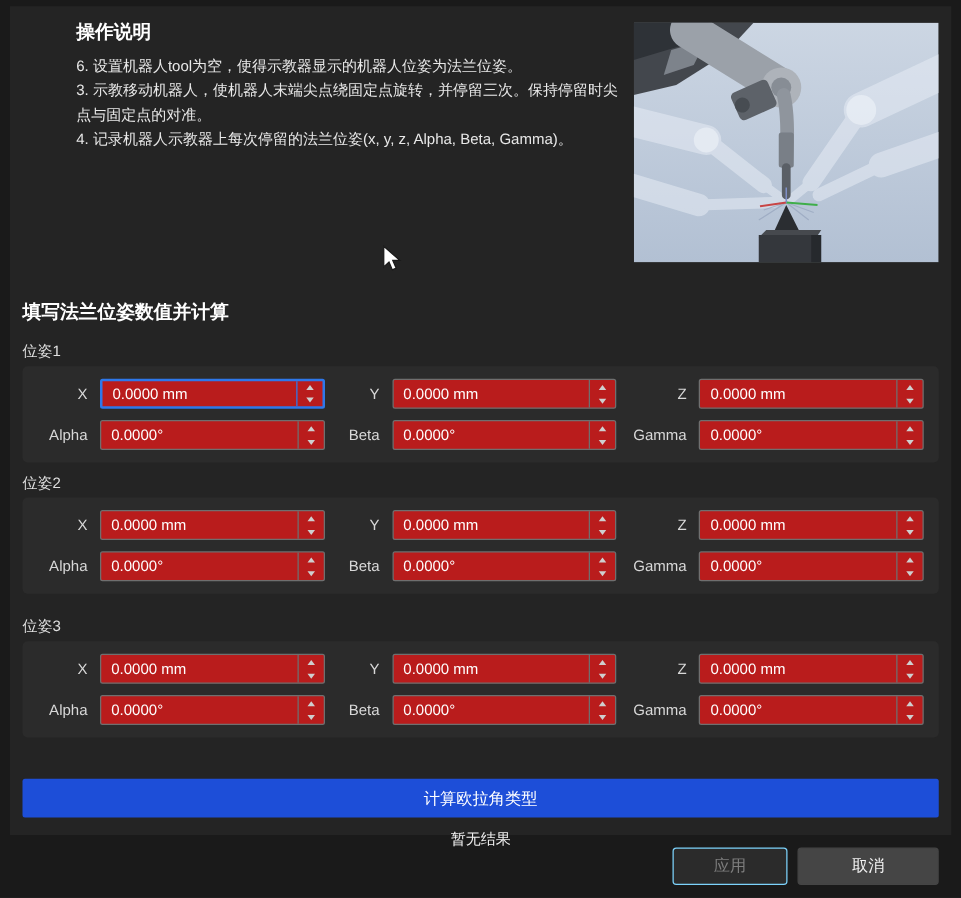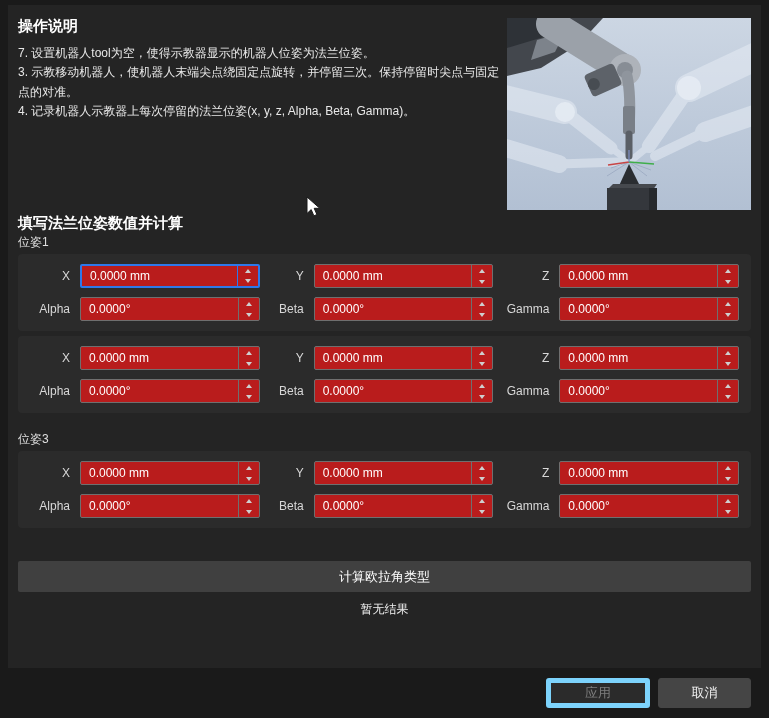--- a/index.html
+++ b/index.html
@@ -5,75 +5,75 @@
   html,body{margin:0;padding:0;}
   body{
     width:769px;height:718px;position:relative;overflow:hidden;
     background:#1a1a1a;font-family:"Liberation Sans","DejaVu Sans",sans-serif;
     -webkit-font-smoothing:antialiased;
   }
   .content-panel{
     position:absolute;left:8px;top:5px;width:753px;height:663px;
     background:#242424;box-sizing:border-box;padding:12px 10px 0 10px;
   }
-  .top-row{display:flex;gap:2px;}
+  .top-row{display:flex;gap:2px;margin-left:43px;}
   .instructions{flex:1;min-width:0;}
   .instructions-title{font-size:15px;font-weight:bold;color:#ffffff;line-height:18px;}
   .steps{margin-top:9px;font-size:12px;color:#e8e8e8;line-height:19.4px;}
   .step{word-break:break-all;}
   .robot-figure{width:244px;height:192px;flex:none;margin-top:1px;overflow:hidden;}
-  .form-heading{font-size:15px;font-weight:bold;color:#ffffff;margin-top:4px;line-height:18px;}
-  .pose-label{font-size:12px;color:#e0e0e0;margin-top:3px;line-height:14px;}
+  .form-heading{font-size:15px;font-weight:bold;color:#ffffff;margin-top:31px;line-height:18px;}
+  .pose-label{font-size:12px;color:#e0e0e0;margin-top:15px;line-height:14px;}
   .group-box{margin-top:5px;background:#2b2b2b;border-radius:4px;padding:10px 12px;}
   .pose-grid{
     display:grid;grid-template-columns:40px 1fr 34px 1fr 46px 1fr;
     column-gap:10px;row-gap:9px;align-items:center;
   }
   .f-label{font-size:12px;color:#d8d8d8;text-align:right;white-space:nowrap;}
   .spinbox{
     height:24px;background:#b91c1c;border:1px solid #6f6f6f;border-radius:2px;
     display:flex;align-items:stretch;box-sizing:border-box;cursor:text;
   }
   .spinbox.focused{border:2px solid #2e78ea;}
   .spin-value{flex:1;display:flex;align-items:center;padding-left:8px;font-size:12px;color:#ffffff;white-space:nowrap;overflow:hidden;}
   .spin-buttons{width:20px;border-left:1px solid #6f6f6f;display:flex;flex-direction:column;flex:none;}
   .spinbox.focused .spin-buttons{border-left-color:#2e78ea;}
   .spin-up,.spin-down{flex:1;display:flex;align-items:center;justify-content:center;cursor:pointer;}
   .tri-up{width:0;height:0;border-left:3px solid transparent;border-right:3px solid transparent;border-bottom:4px solid #cfcfcf;}
   .tri-down{width:0;height:0;border-left:3px solid transparent;border-right:3px solid transparent;border-top:4px solid #cfcfcf;}
   .calc-button{
-    margin-top:33px;height:31px;width:100%;background:#404040;border:none;border-radius:2px;
+    margin-top:33px;height:31px;width:100%;background:#1d4ed8;border:none;border-radius:2px;
     color:#ffffff;font-size:13px;display:flex;align-items:center;justify-content:center;cursor:pointer;
     font-family:inherit;
   }
   .result-text{margin-top:9px;text-align:center;font-size:12px;color:#f0f0f0;}
   .footer{
     position:absolute;left:0;top:668px;width:769px;height:50px;box-sizing:border-box;
     display:flex;align-items:center;justify-content:flex-end;gap:8px;padding-right:18px;
   }
   .apply-button{
-    width:104px;height:30px;background:#2b2b2b;border:5px solid #7dd3fc;border-radius:3px;
+    width:92px;height:30px;background:#2b2b2b;border:1px solid #7dd3fc;border-radius:3px;
     color:#7d7d7d;font-size:13px;font-family:inherit;
   }
   .cancel-button{
-    width:93px;height:30px;background:#454545;border:1px solid #454545;border-radius:3px;
+    width:113px;height:30px;background:#454545;border:1px solid #454545;border-radius:3px;
     color:#f2f2f2;font-size:13px;font-family:inherit;cursor:pointer;
   }
   .mouse-cursor{position:absolute;left:306px;top:196px;z-index:50;pointer-events:none;}
 </style>
 </head>
 <body>
 
 <div class="content-panel">
 
   <div class="top-row">
     <div class="instructions">
       <div class="instructions-title">操作说明</div>
       <div class="steps">
-        <div class="step">7. 设置机器人tool为空，使得示教器显示的机器人位姿为法兰位姿。</div>
+        <div class="step">6. 设置机器人tool为空，使得示教器显示的机器人位姿为法兰位姿。</div>
         <div class="step">3. 示教移动机器人，使机器人末端尖点绕固定点旋转，并停留三次。保持停留时尖点与固定点的对准。</div>
         <div class="step">4. 记录机器人示教器上每次停留的法兰位姿(x, y, z, Alpha, Beta, Gamma)。</div>
       </div>
     </div>
 
     <div class="robot-figure">
       <svg width="244" height="192" viewBox="0 0 244 192" xmlns="http://www.w3.org/2000/svg">
         <defs>
           <linearGradient id="bgGrad" x1="0" y1="0" x2="0" y2="1">
             <stop offset="0" stop-color="#ccd6e3"></stop>
@@ -211,20 +211,21 @@
               <span class="tri-up"></span>
             </div>
           <div class="spin-down">
               <span class="tri-down"></span>
             </div>
         </div>
       </div>
     </div>
   </div>
 
+  <div class="pose-label" style="margin-top:9px;">位姿2</div>
   <div class="group-box">
     <div class="pose-grid">
       <span class="f-label">X</span>
       <div class="spinbox">
         <span class="spin-value">0.0000 mm</span>
         <div class="spin-buttons">
           <div class="spin-up">
               <span class="tri-up"></span>
             </div>
           <div class="spin-down">

